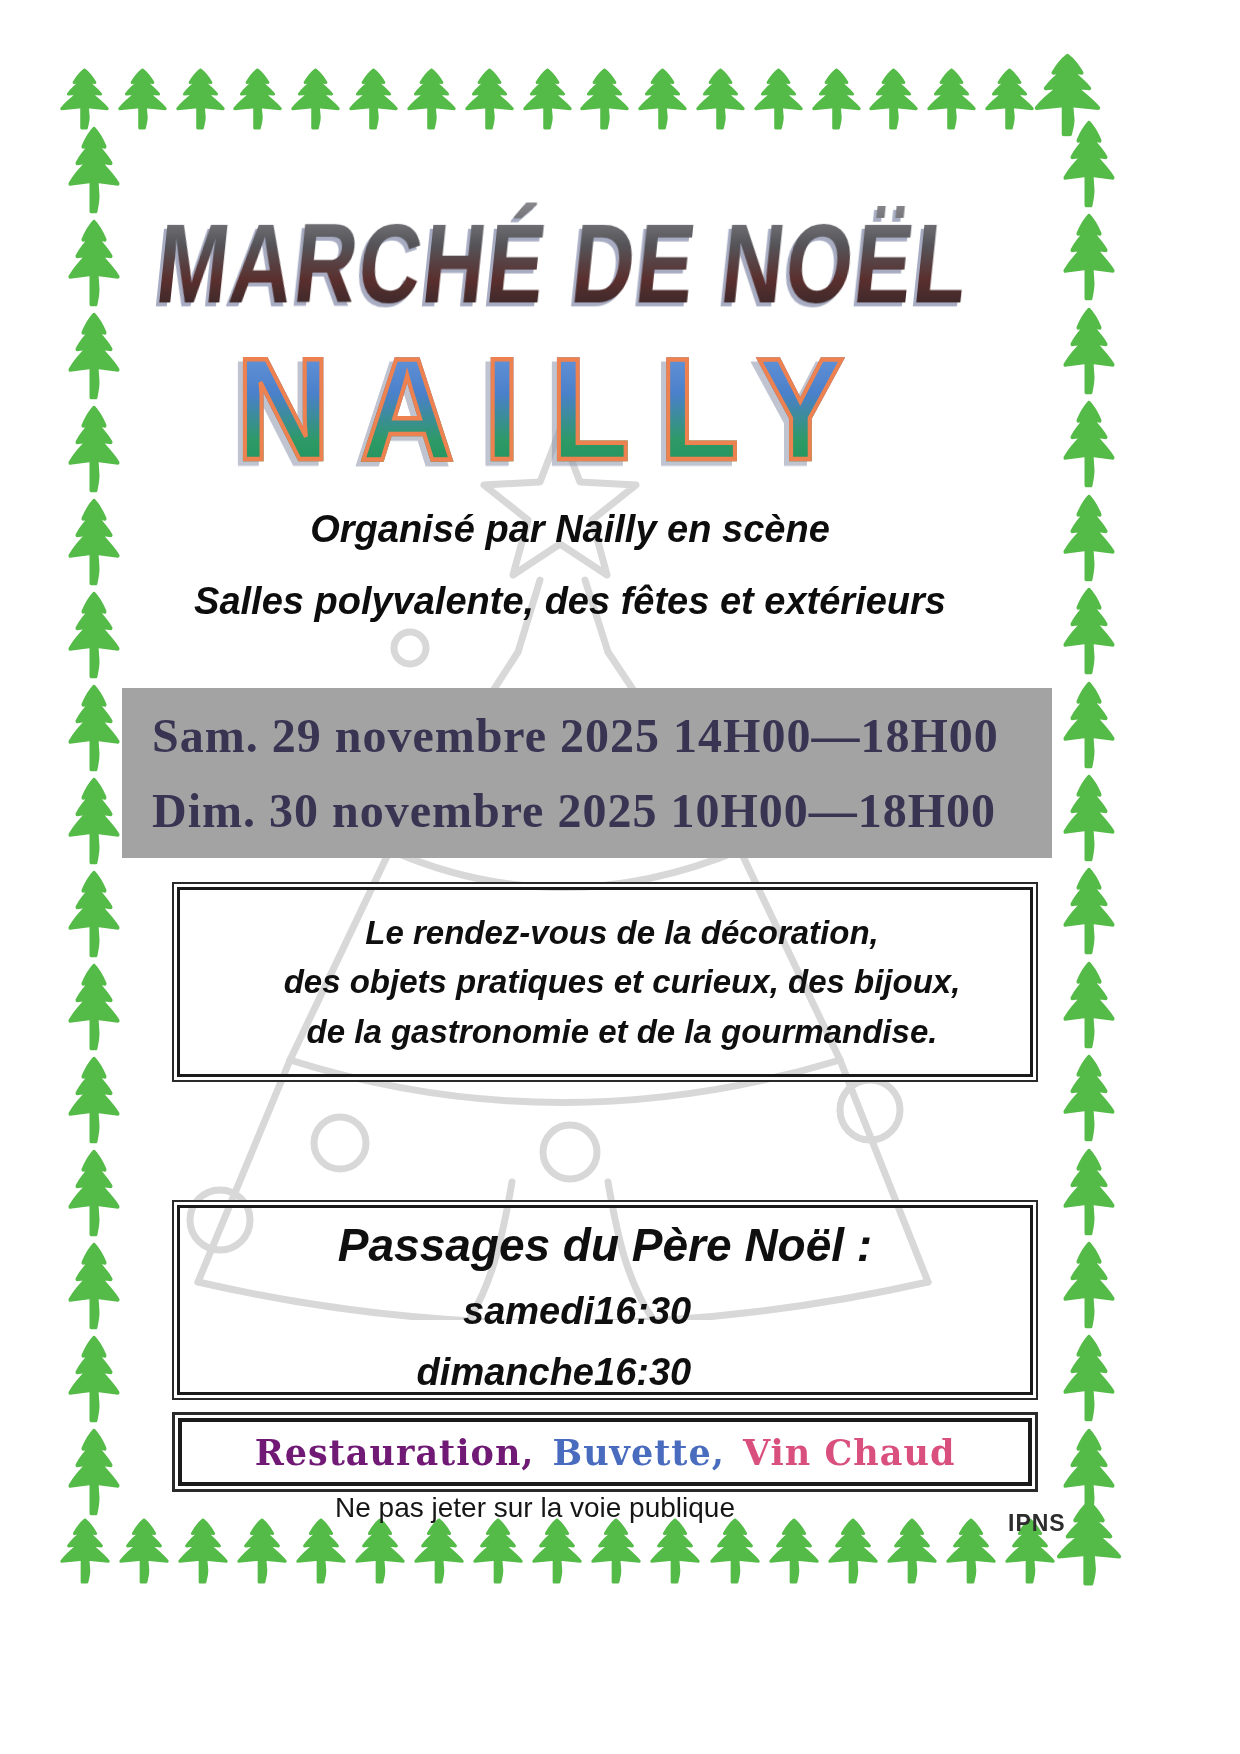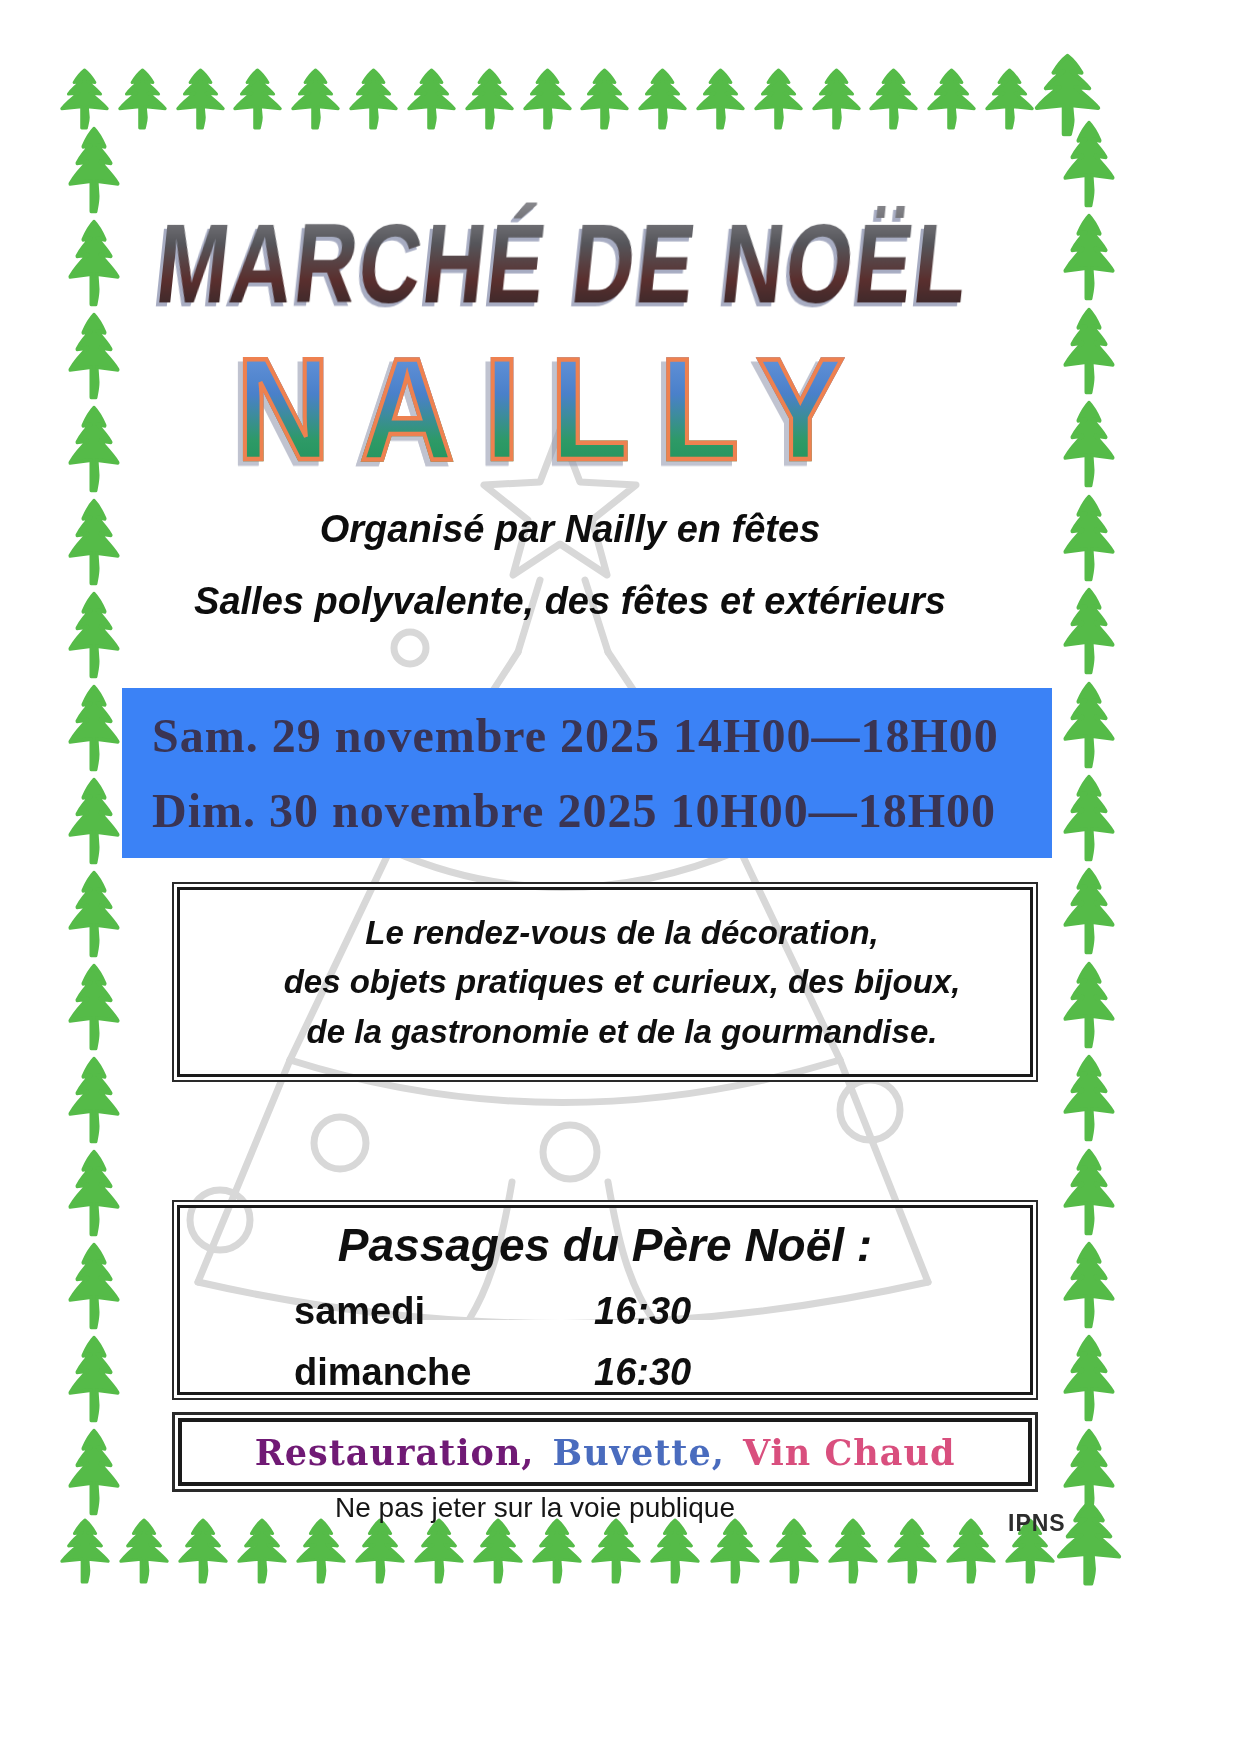--- a/index.html
+++ b/index.html
@@ -39,40 +39,40 @@
     position:absolute;left:30px;top:508px;width:1080px;text-align:center;z-index:2;
     font-size:38px;font-weight:bold;font-style:italic;color:#0d0d0d;white-space:nowrap;
   }
   .venue{
     position:absolute;left:30px;top:580px;width:1080px;text-align:center;z-index:2;
     font-size:38px;font-weight:bold;font-style:italic;color:#0d0d0d;white-space:nowrap;
   }
   
   .datebox{
     position:absolute;left:122px;top:688px;width:930px;height:170px;z-index:2;
-    background:#3b82f6;display:flex;flex-direction:column;justify-content:space-evenly;
+    background:#a3a3a3;display:flex;flex-direction:column;justify-content:space-evenly;
     padding-left:30px;box-sizing:border-box;
   }
   .dateline{
     font-family:"Liberation Serif",serif;font-weight:bold;font-size:48px;
     color:#3a3453;white-space:nowrap;letter-spacing:1px;
   }
   
   .dbox{
     position:absolute;left:172px;width:866px;z-index:2;box-sizing:border-box;
     border:2px solid #2a2a2a;
     box-shadow:inset 0 0 0 3px #ffffff,inset 0 0 0 6px #1a1a1a;
     background:transparent;
   }
   .descbox{top:882px;height:200px;display:flex;flex-direction:column;justify-content:center;align-items:center;padding-left:34px;}
   .descline{font-size:33px;font-weight:bold;font-style:italic;color:#0f0f0f;line-height:1.5;white-space:nowrap;}
   .santabox{top:1200px;height:200px;padding-top:16px;}
   .santa-heading{text-align:center;font-size:46px;font-weight:bold;font-style:italic;color:#0f0f0f;white-space:nowrap;}
   .srow{display:flex;margin-top:18px;}
-  .sday{margin-left:120px;width:300px;text-align:left;font-size:38px;font-weight:bold;color:#0f0f0f;}
+  .sday{margin-left:120px;width:300px;text-align:right;font-size:38px;font-weight:bold;font-style:italic;color:#0f0f0f;}
   .stime{font-size:38px;font-weight:bold;font-style:italic;color:#0f0f0f;}
   .restbox{
     top:1412px;height:80px;display:flex;justify-content:center;align-items:center;gap:18px;
     box-shadow:inset 0 0 0 3px #ffffff,inset 0 0 0 7px #1a1a1a;border:3px solid #2a2a2a;
   }
   .amenity{font-family:"DejaVu Serif",serif;font-weight:bold;font-size:35px;letter-spacing:1px;white-space:nowrap;}
   
   .footnote{
     position:absolute;left:4px;top:1492px;width:1062px;text-align:center;z-index:3;
     font-size:28px;font-weight:400;color:#161616;white-space:nowrap;
@@ -314,21 +314,21 @@
       <svg width="58" height="66" viewBox="0 0 60 64" preserveAspectRatio="none">
         <path d="M30 2C34 5 38 10 41 15L33 14C38 18 44 23 47 27L36 26C42 31 50 37 54 42L33 40L34 51C34 55 33 58 32 62L27 62C27 58 27 54 27 51L27 40L6 42C10 37 17 31 24 26L13 27C16 23 21 18 27 14L19 15C22 10 26 5 30 2Z" fill="#55bb48" stroke="#55bb48" stroke-width="3" stroke-linejoin="round"></path>
       </svg>
       <svg width="58" height="66" viewBox="0 0 60 64" preserveAspectRatio="none">
         <path d="M30 2C34 5 38 10 41 15L33 14C38 18 44 23 47 27L36 26C42 31 50 37 54 42L33 40L34 51C34 55 33 58 32 62L27 62C27 58 27 54 27 51L27 40L6 42C10 37 17 31 24 26L13 27C16 23 21 18 27 14L19 15C22 10 26 5 30 2Z" fill="#55bb48" stroke="#55bb48" stroke-width="3" stroke-linejoin="round"></path>
       </svg>
     </div>
 
   <div class="title-main">MARCHÉ DE NOËL</div>
   <div class="title-town">NAILLY</div>
-  <div class="organizer">Organisé par Nailly en fêtes</div>
+  <div class="organizer">Organisé par Nailly en scène</div>
   <div class="venue">Salles polyvalente, des fêtes et extérieurs</div>
 
   <div class="datebox">
     <div class="dateline">Sam. 29 novembre 2025 14H00—18H00</div>
     <div class="dateline">Dim. 30 novembre 2025 10H00—18H00</div>
   </div>
 
   <div class="dbox descbox">
     <div class="descline">Le rendez-vous de la décoration,</div>
     <div class="descline">des objets pratiques et curieux, des bijoux,</div>

